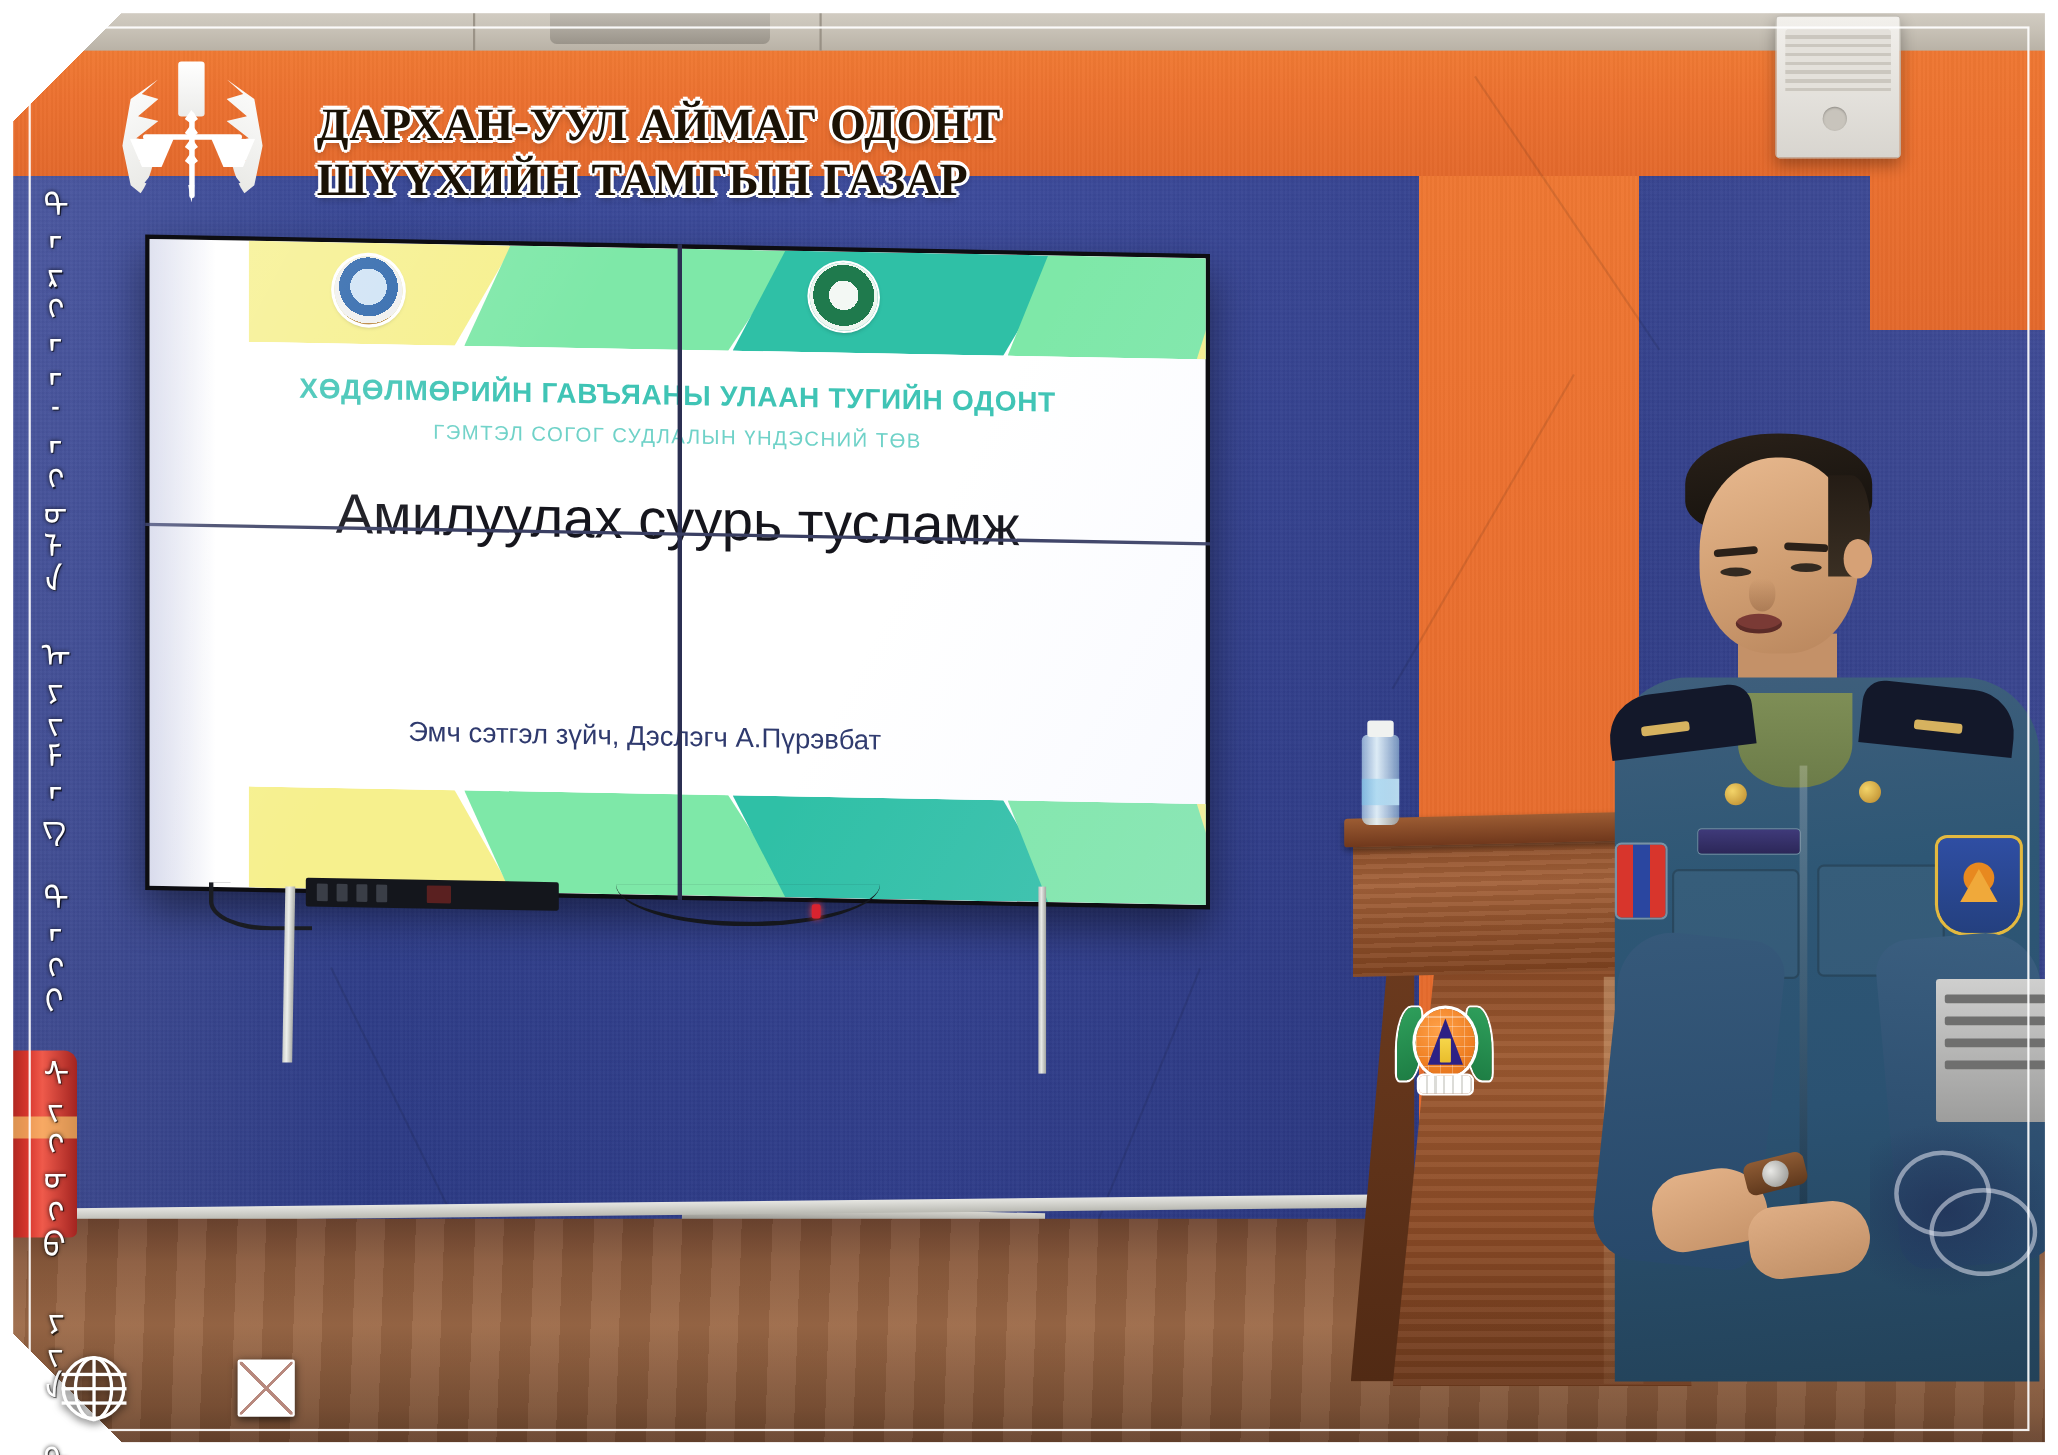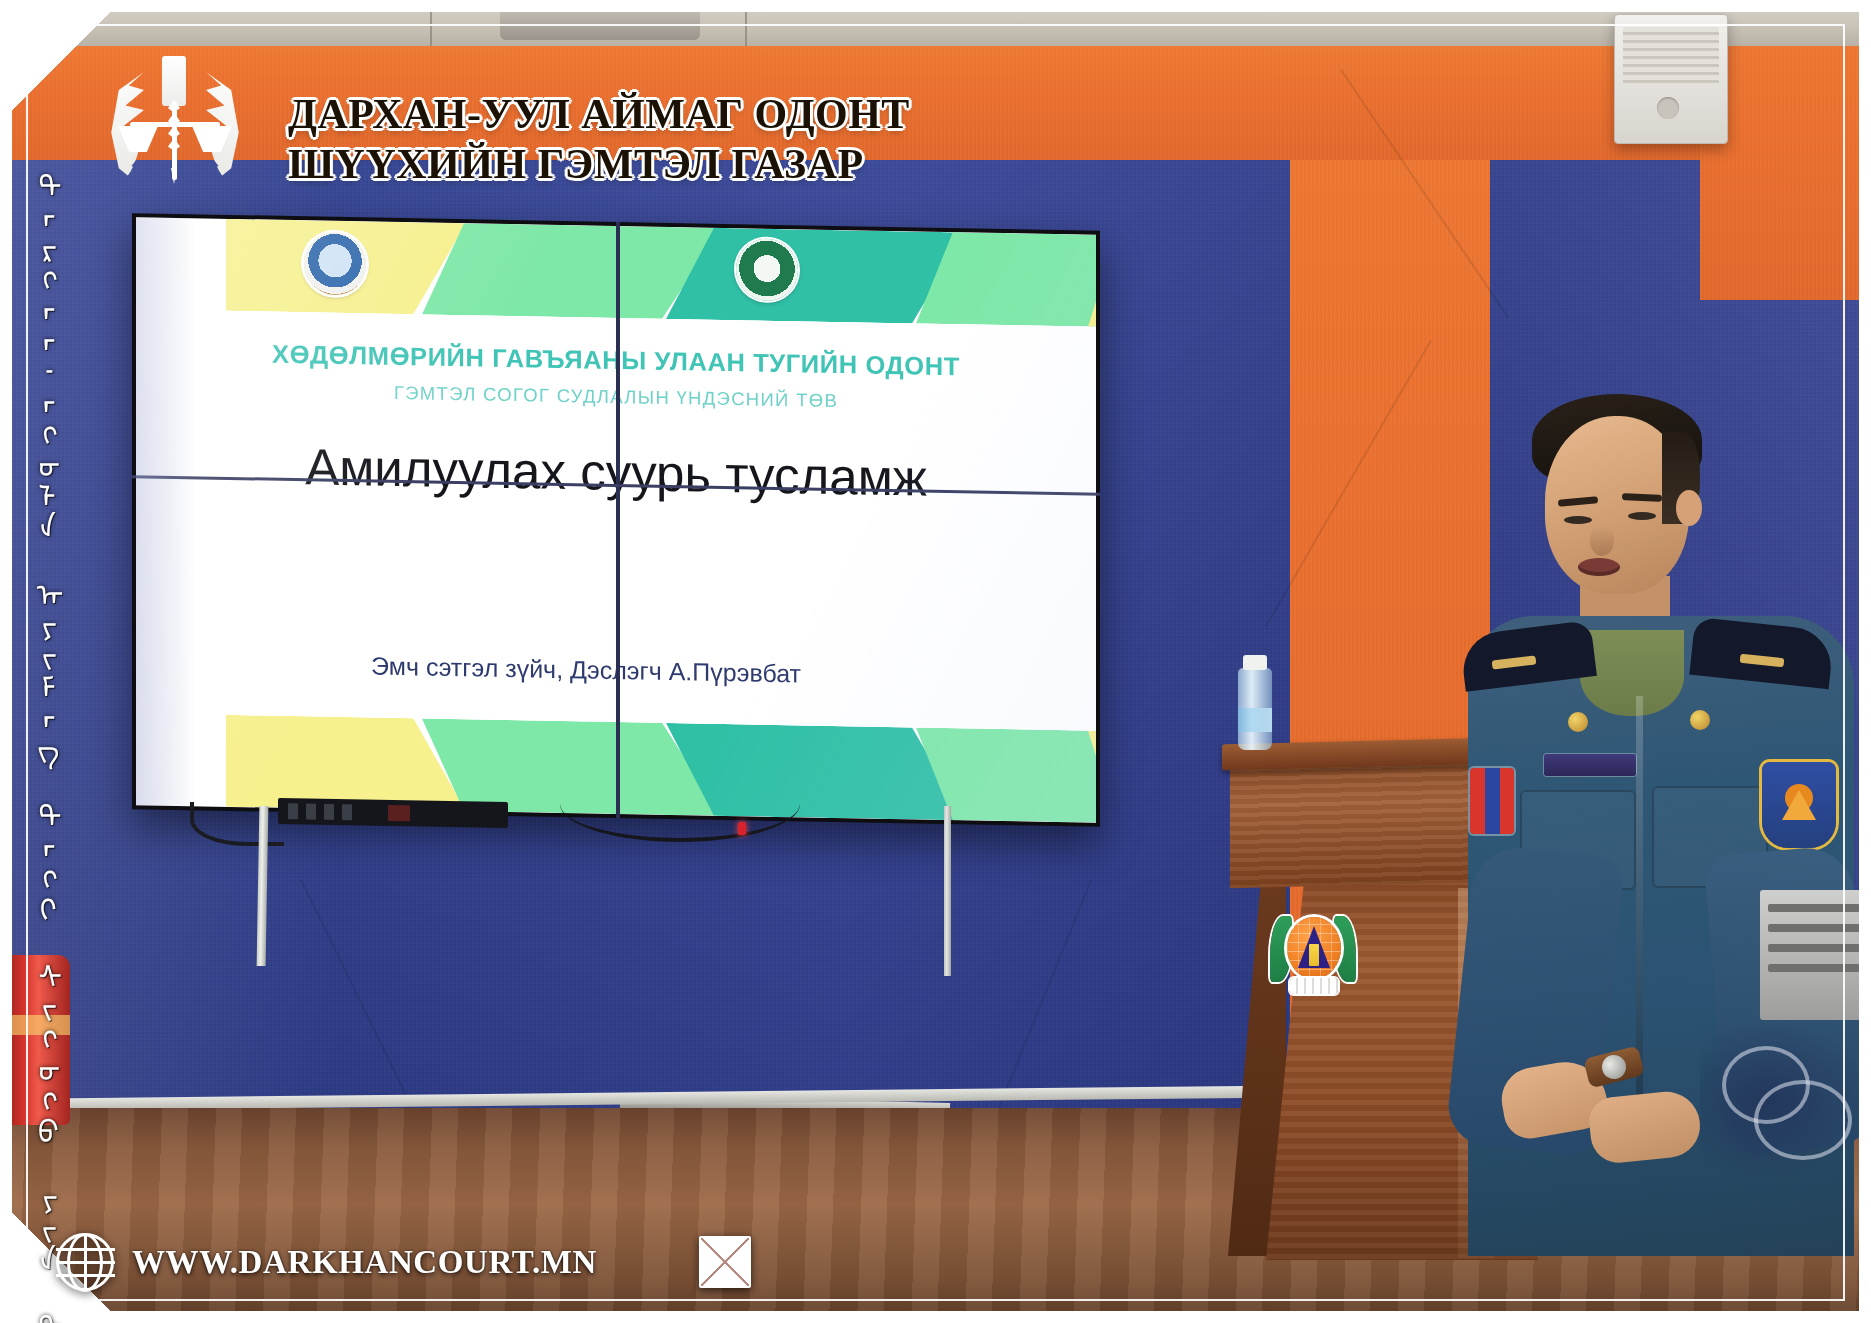--- a/index.html
+++ b/index.html
@@ -490,33 +490,32 @@
     <div class="scale-beam"></div>
     <div class="pan-str" style="left:37px;"></div>
     <div class="pan-str" style="left:111px;"></div>
     <div class="pan panL"></div>
     <div class="pan panR"></div>
     <div class="spear"></div>
   </div>
 
   <div class="org-title">
     <span class="ln">ДАРХАН-УУЛ АЙМАГ ОДОНТ</span>
-    <span class="ln">ШҮҮХИЙН ГЭМТЭЛ ГАЗАР</span>
+    <span class="ln">ШҮҮХИЙН ТАМГЫН ГАЗАР</span>
   </div>
 
   <div class="mongol-band">
     <span>ᠳᠠᠷᠬᠠᠨ᠊ᠠᠭᠤᠯᠠ ᠠᠶᠢᠮᠠᠭ ᠳᠠᠬᠢ ᠰᠢᠭᠦᠬᠦ ᠶᠢᠨ ᠲᠠᠮᠠᠭ᠎ᠠ ᠭᠠᠵᠠᠷ</span>
   </div>
 
   <div class="footer">
     <div class="fitem">
       <div class="ficon globe-ic">
         <div class="globe-ell"></div>
       </div>
-      <div class="ftxt">WWW.DARKHANCOURT.MN</div>
     </div>
     <div class="gap1"></div>
     <div class="fitem">
       <div class="ficon mail-ic"></div>
     </div>
     <div class="gap2"></div>
   </div>
 
   <div class="corner-wedge cw-tl"></div>
   <div class="corner-wedge cw-bl"></div>

